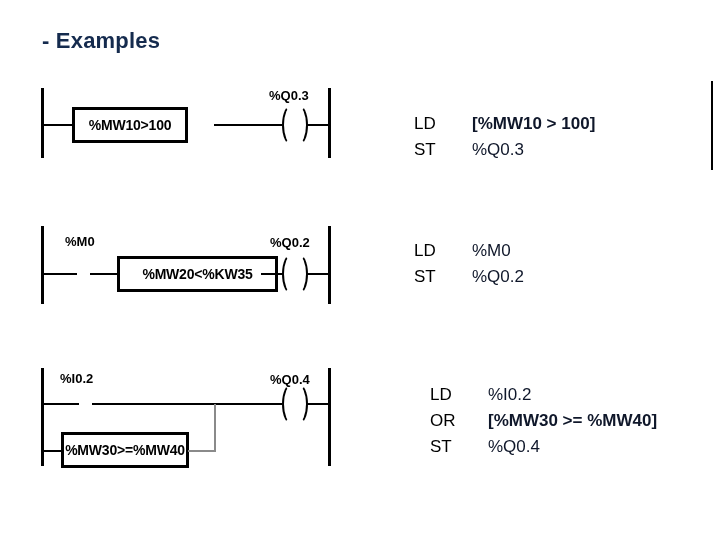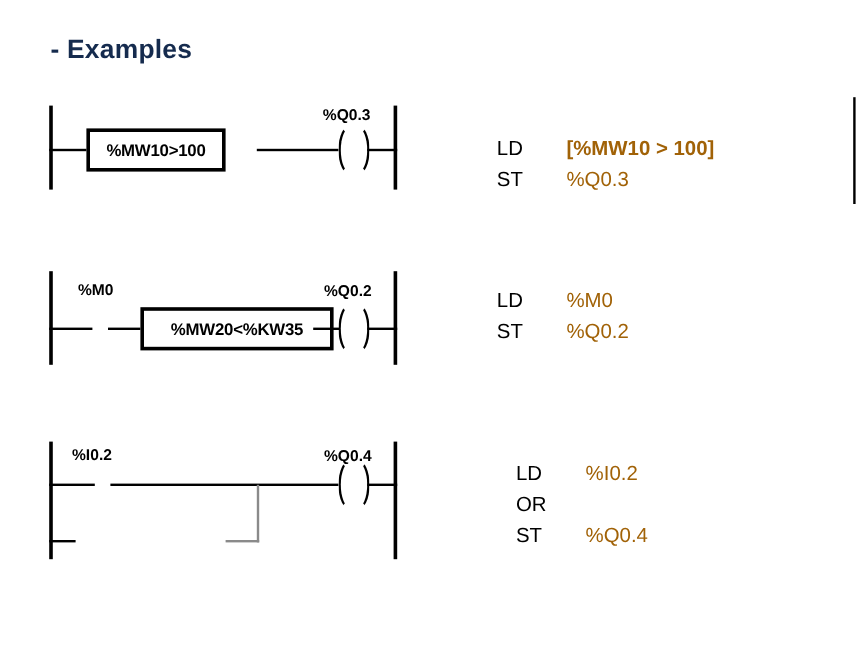--- a/index.html
+++ b/index.html
@@ -112,21 +112,21 @@
     white-space: nowrap;
   }
   .code-op {
     width: 58px;
     font-size: 17px;
     font-weight: normal;
     color: #000000;
   }
   .code-arg {
     font-size: 17px;
-    color: #a16207;
+    color: #0f172a;
   }
   .code-arg.bold {
     font-weight: bold;
   }
   
   #right-divider {
     position: absolute;
     left: 711px;
     top: 81px;
     width: 2px;
@@ -194,20 +194,23 @@
     <div class="rail" style="left:41px; top:368px; height:98px;"></div>
     <div class="rail" style="left:328px; top:368px; height:98px;"></div>
 
     <div class="operand-label" style="left:60px; top:371px;">%I0.2</div>
 
     <div class="wire" style="left:41px; top:403px; width:38px;"></div>
     <div class="wire" style="left:92px; top:403px; width:190px;"></div>
 
     <div class="wire" style="left:41px; top:450px; width:22px;"></div>
 
+    <div class="cmp-box" style="left:61px; top:432px; width:128px; height:36px;">
+      <span>%MW30&gt;=%MW40</span>
+    </div>
 
     <div class="wire-gray" style="left:188px; top:450px; width:28px; height:2px;"></div>
     <div class="wire-gray" style="left:214px; top:404px; width:2px; height:48px;"></div>
 
     <div class="operand-label" style="left:270px; top:372px;">%Q0.4</div>
 
     <div class="coil" style="left:282px; top:383px;">
       <div class="arc left"></div>
       <div class="arc right"></div>
     </div>
@@ -237,20 +240,21 @@
     </div>
   </div>
 
   <div class="code-block" style="left:430px; top:382px;">
     <div class="code-line">
       <span class="code-op">LD</span>
       <span class="code-arg">%I0.2</span>
     </div>
     <div class="code-line">
       <span class="code-op">OR</span>
+      <span class="code-arg bold">[%MW30 &gt;= %MW40]</span>
     </div>
     <div class="code-line">
       <span class="code-op">ST</span>
       <span class="code-arg">%Q0.4</span>
     </div>
   </div>
 
 </div>
 
 </body></html>

